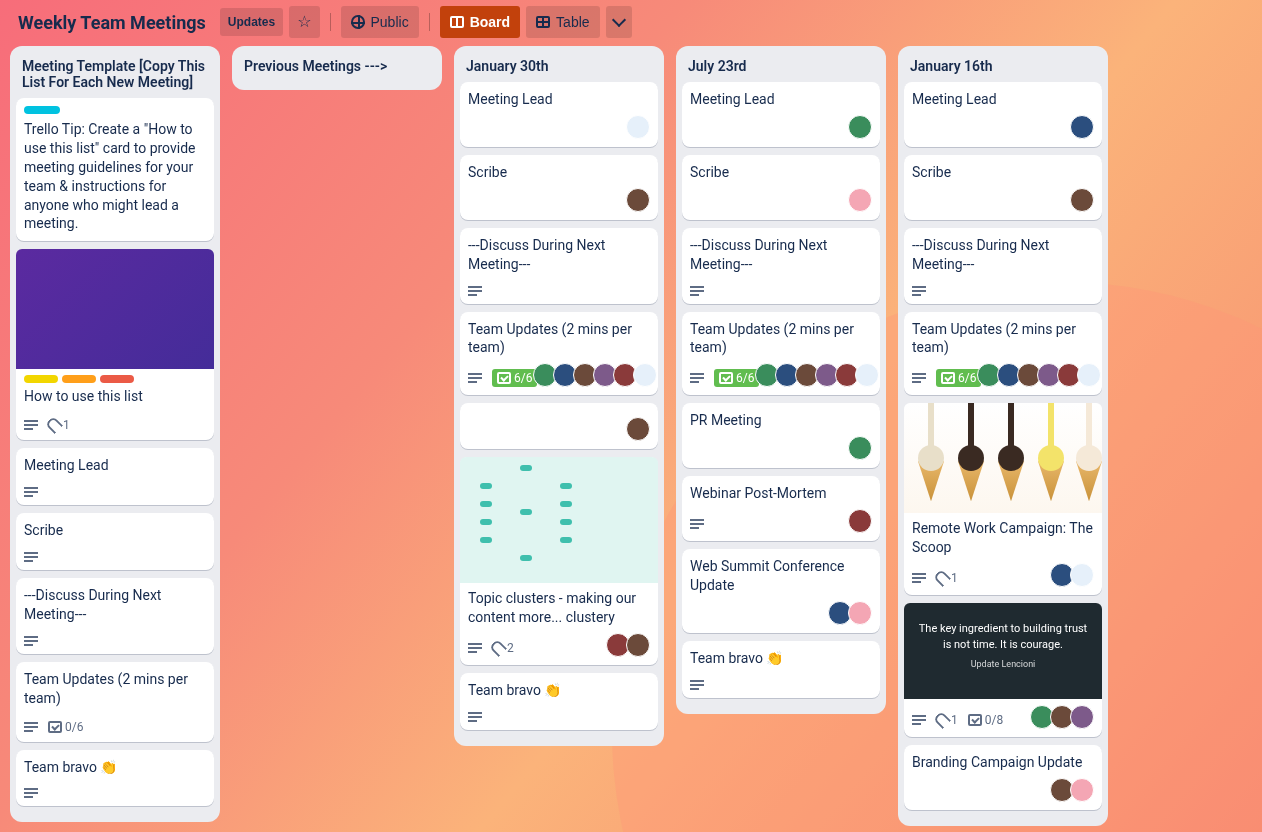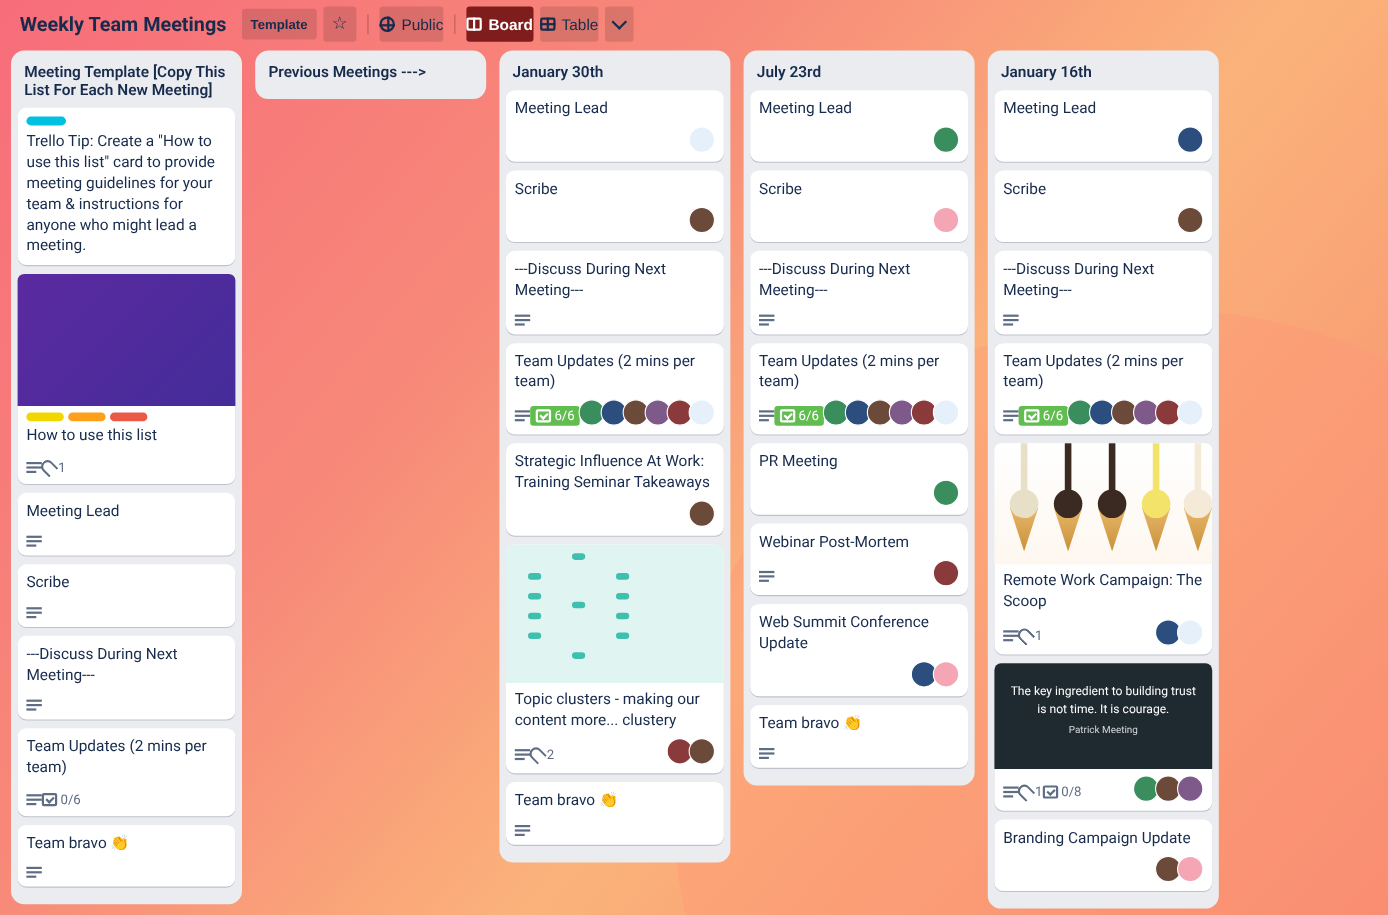--- a/index.html
+++ b/index.html
@@ -34,30 +34,30 @@
     font-size:18px;
     font-weight:700;
     color:#172b4d;
     padding:4px 8px;
   }
   .hbtn {
     background:rgba(0,0,0,0.12);
     color:#172b4d;
     border:none;
     border-radius:3px;
-    padding:6px 0;
+    padding:6px 10px;
     font-size:14px;
     display:flex;
     align-items:center;
     gap:6px;
     cursor:pointer;
     height:32px;
   }
   .hbtn.template { font-weight:600; font-size:12px; padding:5px 8px; height:28px; }
-  .hbtn.active { background:#7f1d1d; color:#fff; font-weight:700; }
+  .hbtn.active { background:#c2410c; color:#fff; font-weight:700; }
   .hbtn.icon-only { padding:6px 8px; }
   .hsep { width:1px; height:18px; background:rgba(0,0,0,0.25); margin:0 4px; }
 
   .board {
     display:flex;
     gap:12px;
     padding:0 10px 10px 10px;
     align-items:flex-start;
     position:relative;
     z-index:2;
@@ -96,21 +96,21 @@
   .labels-row { display:flex; gap:4px; margin-bottom:4px; }
   .label-chip { height:8px; border-radius:6px; flex:1; max-width:34px; }
   .label-yellow { background:#f2d600; }
   .label-orange { background:#ff9f1a; }
   .label-red    { background:#eb5a46; }
   .stripe-blue  { background:#00c2e0; }
 
   .badges {
     display:flex;
     align-items:center;
-    gap:0;
+    gap:10px;
     margin-top:6px;
   }
   .badge { display:flex; align-items:center; gap:3px; font-size:12px; color:#5e6c84; }
   .badge.green { background:#61bd4f; color:#fff; border-radius:3px; padding:2px 5px; }
   .members { display:flex; margin-left:auto; }
   .members.right { margin-left:auto; }
   .members .avatar { margin-left:-4px; }
   .avatar {
     width:24px; height:24px; border-radius:50%;
     display:flex; align-items:center; justify-content:center;
@@ -155,21 +155,21 @@
   .quote { position:absolute; left:12px; right:12px; top:18px; text-align:center; font-size:11px; line-height:1.4; }
   .quote-author { position:absolute; left:0; right:0; top:56px; text-align:center; font-size:9px; opacity:.8;}
 
 </style>
 </head>
 <body>
 <div class="bg-arc"></div>
 
 <div class="header">
   <div class="board-title">Weekly Team Meetings</div>
-  <button class="hbtn template">Template</button>
+  <button class="hbtn template">Updates</button>
   <button class="hbtn icon-only">
       <span class="ico ico-star">☆</span>
     </button>
   <div class="hsep"></div>
   <button class="hbtn">
       <span class="ico ico-globe"></span>
       <span>Public</span>
     </button>
   <div class="hsep"></div>
   <button class="hbtn active">
@@ -316,21 +316,20 @@
             <div class="avatar" style="background: rgb(58, 141, 92);"></div>
             <div class="avatar" style="background: rgb(43, 78, 126);"></div>
             <div class="avatar" style="background: rgb(107, 74, 58);"></div>
             <div class="avatar" style="background: rgb(125, 90, 138);"></div>
             <div class="avatar" style="background: rgb(138, 58, 58);"></div>
             <div class="avatar" style="background: rgb(230, 240, 250);"></div>
           </div>
         </div>
       </div>
       <div class="card">
-        <div class="card-title">Strategic Influence At Work: Training Seminar Takeaways</div>
         <div class="card-footer">
           <div class="badges"></div>
           <div class="members right">
             <div class="avatar" style="background: rgb(107, 74, 58);"></div>
           </div>
         </div>
       </div>
       <div class="card">
         <div class="cover-image cover-teal">
           <div class="bubble" style="left: 60px; top: 8px;"> </div>
@@ -551,21 +550,21 @@
           </div>
           <div class="members right">
             <div class="avatar" style="background: rgb(43, 78, 126);"></div>
             <div class="avatar" style="background: rgb(230, 240, 250);"></div>
           </div>
         </div>
       </div>
       <div class="card">
         <div class="cover-image cover-dark">
           <div class="quote">The key ingredient to building trust is not time. It is courage.</div>
-          <div class="quote-author">Patrick Meeting</div>
+          <div class="quote-author">Update Lencioni</div>
         </div>
         <div class="card-footer">
           <div class="badges">
             <span class="badge">
               <span class="ico ico-desc"></span>
             </span>
             <span class="badge">
               <span class="ico ico-attach"></span>
               <span>1</span>
             </span>

